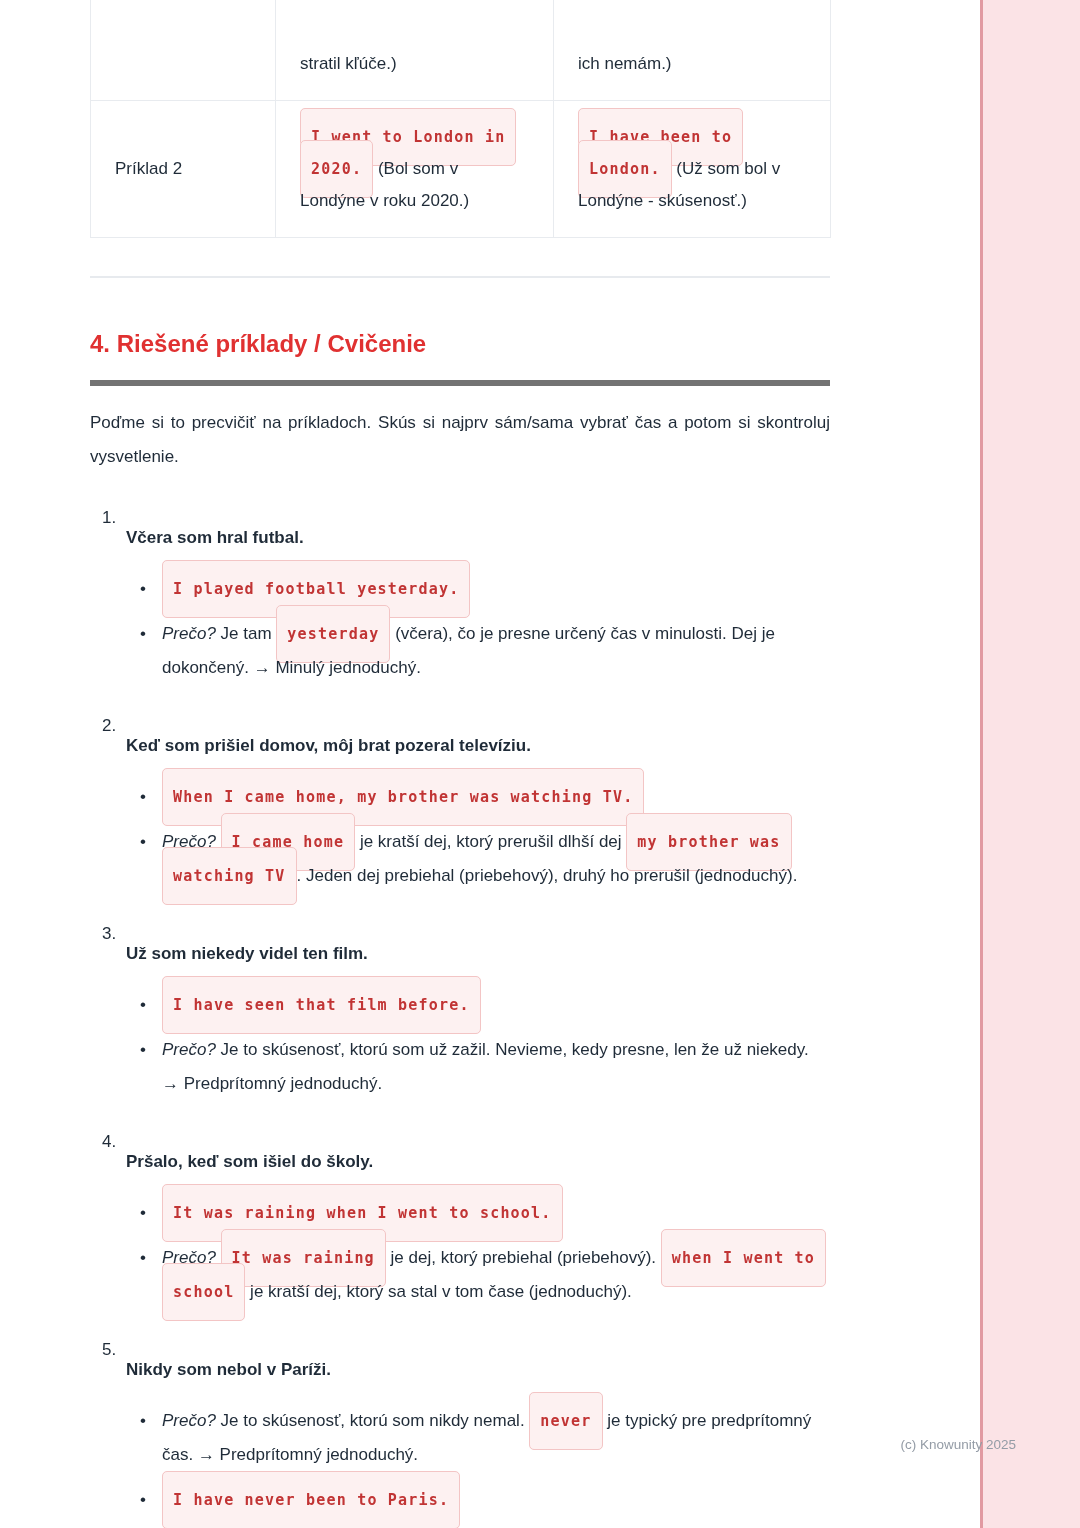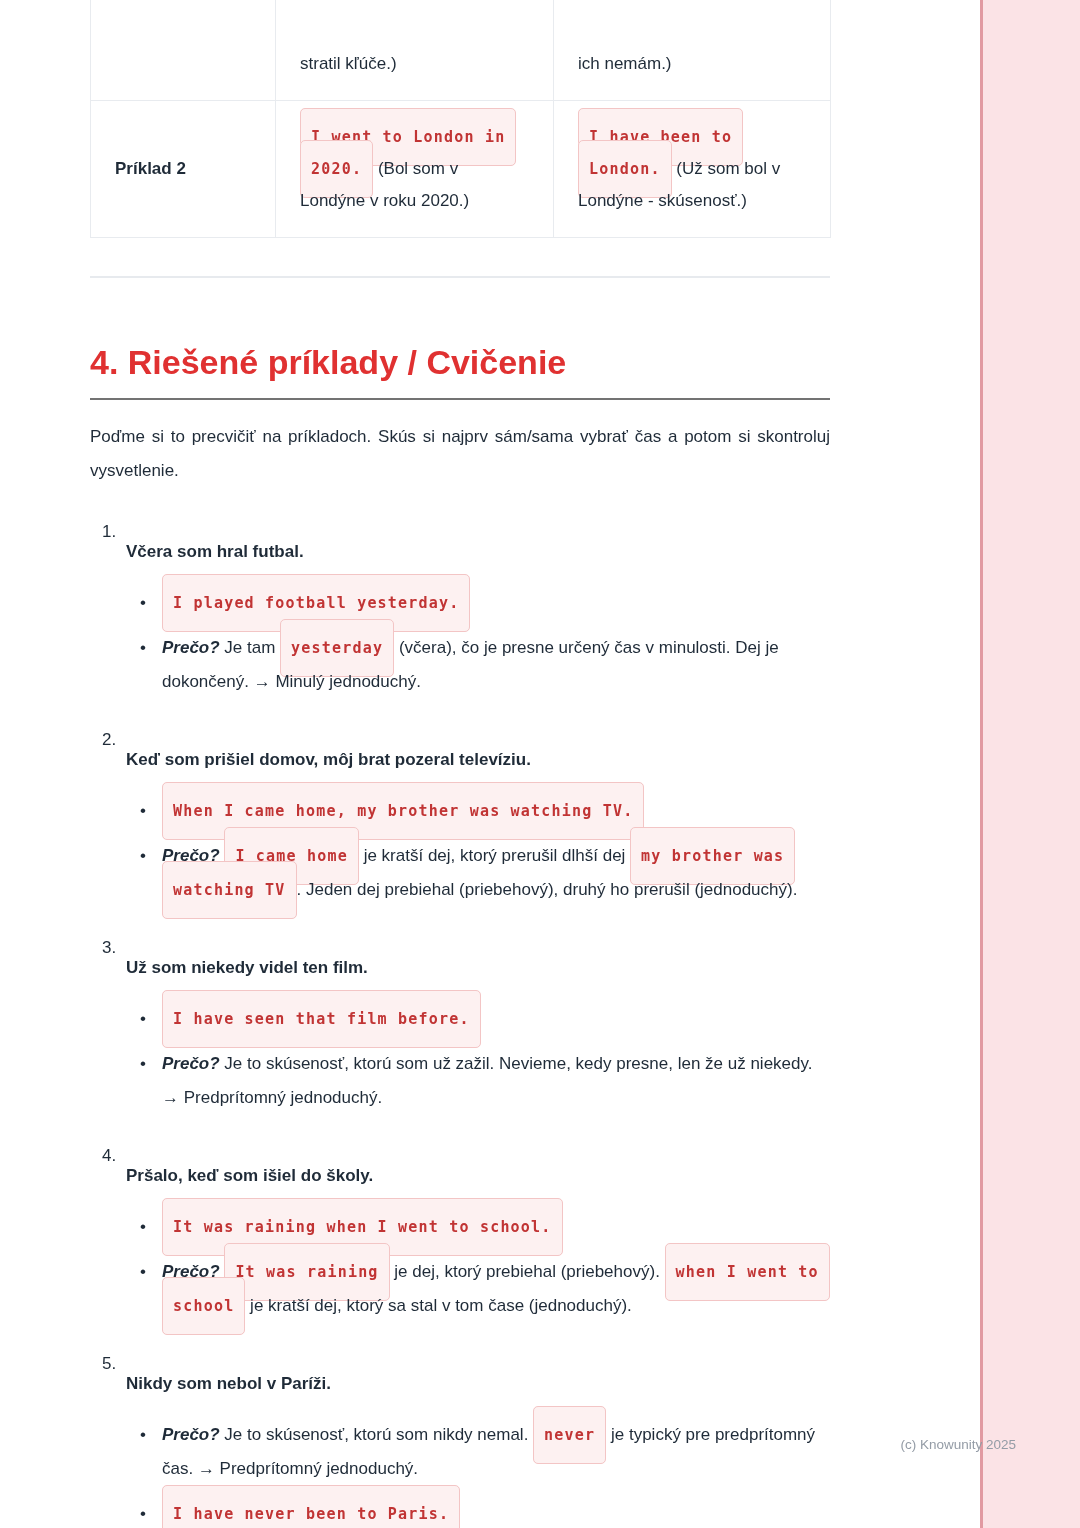--- a/index.html
+++ b/index.html
@@ -45,21 +45,21 @@
     font-size: 17px;
     line-height: 32px;
     background: #ffffff;
   }
   .partial-row td {
     height: 140px;
     vertical-align: bottom;
     padding-bottom: 20px;
   }
   .label-cell {
-    font-weight: bold;
+    font-weight: normal;
     vertical-align: middle !important;
   }
   .cell-inner { max-width: 210px; }
 
   
   .chip {
     font-family: "DejaVu Sans Mono", "Liberation Mono", monospace;
     font-size: 15px;
     font-weight: bold;
     letter-spacing: 1.2px;
@@ -74,27 +74,27 @@
   }
 
   
   .divider {
     border: 0;
     height: 2px;
     background: #e7eaee;
     margin-top: 38px;
   }
   .section-heading {
-    margin-top: 64px;
-    font-size: 34px;
+    margin-top: 46px;
+    font-size: 24px;
     line-height: 40px;
     font-weight: bold;
     color: #e03131;
     padding-bottom: 16px;
-    border-bottom: 2px solid #737373;
+    border-bottom: 6px solid #737373;
   }
   .intro {
     margin-top: 20px;
     font-size: 17px;
     line-height: 34px;
     text-align: justify;
   }
 
   
   .exercise-list {
@@ -117,21 +117,21 @@
     margin-bottom: 11px;
     font-size: 17px;
     line-height: 34px;
   }
   .bullet::before {
     content: "\2022";
     position: absolute;
     left: 0; top: 0;
     color: #1f2b38;
   }
-  .bullet em { font-style: italic; font-weight: bold; }
+  .bullet em { font-style: italic; }
 
   .watermark {
     position: absolute;
     top: 1437px;
     right: 64px;
     font-size: 13.5px;
     color: #949ca6;
     z-index: 2;
   }
 </style>

